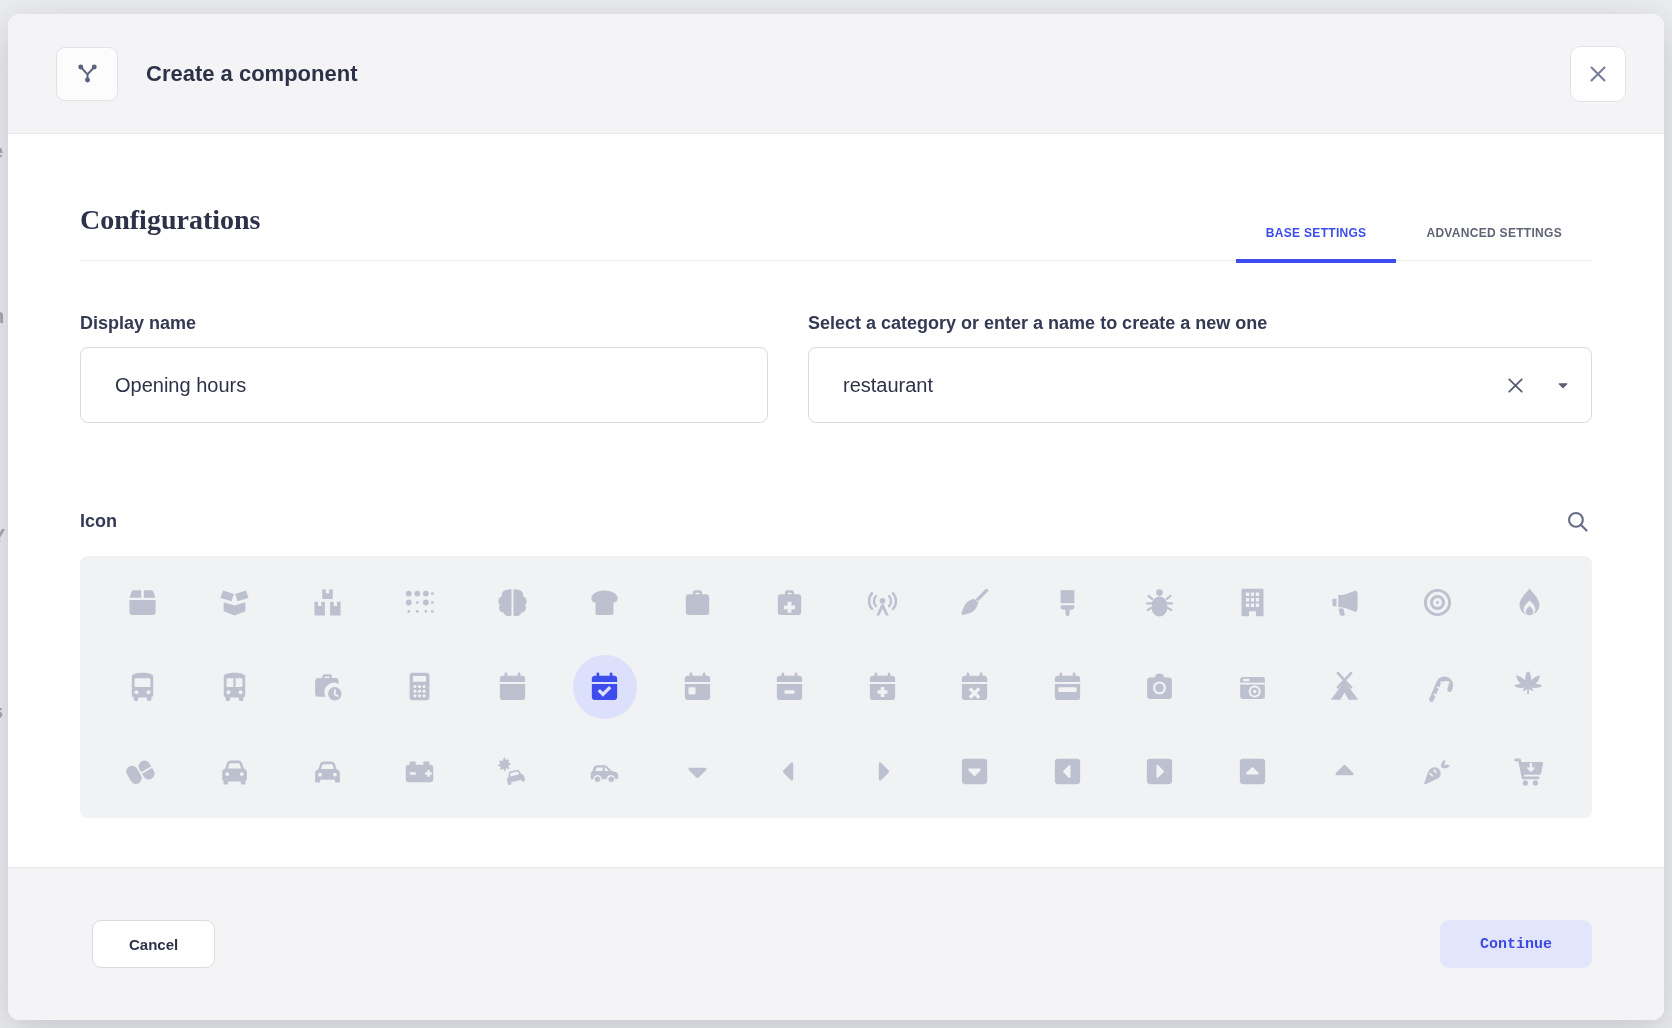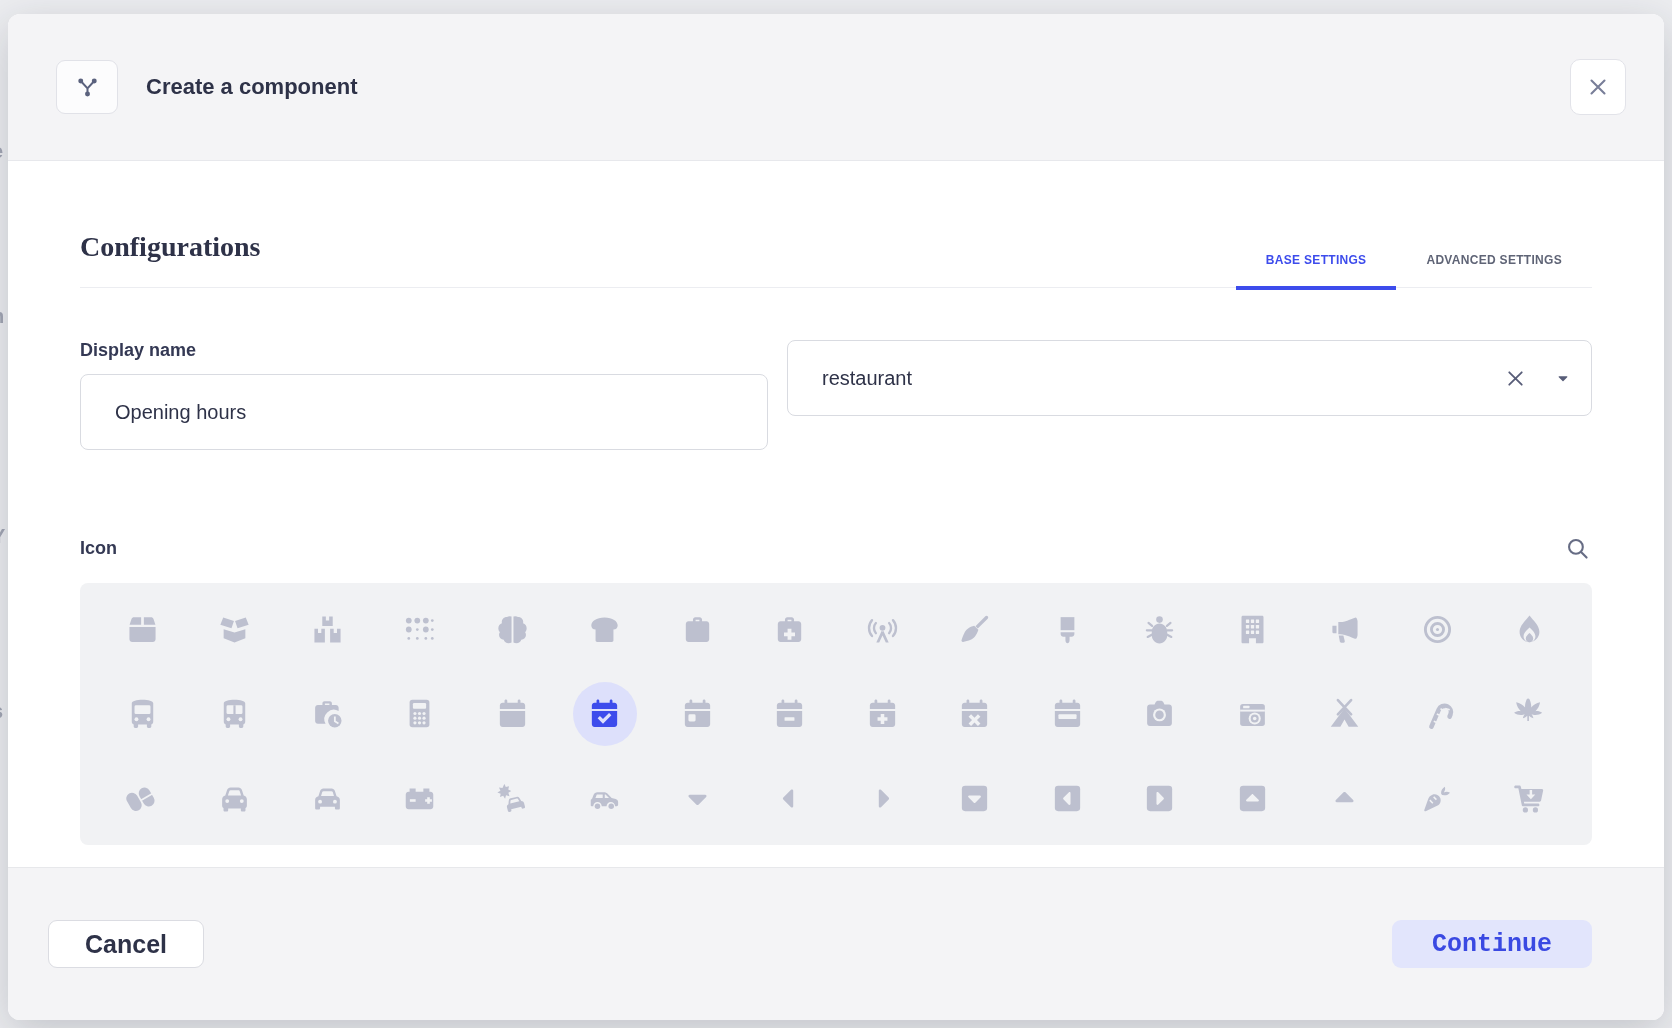--- a/index.html
+++ b/index.html
@@ -17,39 +17,39 @@
   html,body{margin:0;padding:0;}
   body{background:#ECEDF0;font-family:"Liberation Sans",sans-serif;color:var(--ink);}
   .stage{position:relative;width:1672px;height:1028px;overflow:hidden;background:#ECEDF0;}
   .frag{position:absolute;left:-8px;font-weight:700;font-size:20px;color:#A2A6B4;z-index:0;}
 
   .modal{position:absolute;left:8px;top:14px;width:1656px;height:1006px;background:#fff;
     border-radius:12px;box-shadow:0 12px 44px rgba(30,33,48,.20);display:flex;flex-direction:column;
     overflow:hidden;z-index:1;}
 
   
-  .modal-header{height:147px;flex:0 0 auto;background:var(--chrome);border-bottom:1px solid #E7E8EC;
+  .modal-header{height:120px;flex:0 0 auto;background:var(--chrome);border-bottom:1px solid #E7E8EC;
     display:flex;align-items:center;padding:0 38px 0 48px;}
   .header-icon-box{width:62px;height:54px;background:#FCFCFD;border:1px solid #E1E2E8;border-radius:9px;
     display:flex;align-items:center;justify-content:center;color:#5B627E;flex:0 0 auto;}
   .modal-title{font-size:22px;font-weight:700;color:var(--ink);margin-left:28px;}
   .close-btn{margin-left:auto;width:56px;height:56px;background:#fff;border:1px solid #E2E3E9;border-radius:10px;
     display:flex;align-items:center;justify-content:center;color:#787E98;cursor:pointer;padding:0;}
 
   
   .modal-body{flex:1 1 auto;background:#fff;padding:0 72px;overflow:hidden;}
   .config-row{margin-top:70px;display:flex;justify-content:space-between;align-items:flex-end;
     border-bottom:1px solid #ECEDF1;}
   .config-heading{font-size:28px;font-weight:700;color:var(--ink);margin:0 0 24px 0;font-family:Liberation Serif, serif;}
   .tabs{display:flex;}
   .tab{font-size:12px;font-weight:700;letter-spacing:.3px;color:var(--muted);padding:0 30px 19px;
     border-bottom:4px solid transparent;margin-bottom:-2.5px;cursor:pointer;white-space:nowrap;}
   .tab.active{color:var(--accent);border-bottom-color:var(--accent);}
 
-  .fields{display:flex;gap:19px;margin-top:52px;}
+  .fields{display:flex;gap:40px;margin-top:52px;}
   .field-left{width:688px;flex:0 0 auto;}
   .field-right{flex:1 1 auto;}
   .field-label{display:block;font-size:18px;font-weight:700;color:var(--label);margin-bottom:13px;}
   .input-wrap{height:76px;border:1px solid var(--border);border-radius:8px;background:#fff;
     display:flex;align-items:center;padding:0 16px 0 32px;}
   .input-wrap input{border:none;outline:none;flex:1 1 auto;font-size:20px;color:var(--ink);
     font-family:"Liberation Sans",sans-serif;background:transparent;min-width:0;}
   .select-controls{margin-left:auto;display:flex;align-items:center;gap:20px;flex:0 0 auto;color:#585D78;}
   .ctl{background:none;border:none;padding:4px;display:flex;align-items:center;color:#585D78;cursor:pointer;}
 
@@ -60,22 +60,22 @@
     display:grid;grid-template-columns:repeat(16,1fr);grid-template-rows:repeat(3,1fr);
     padding:4px 16px;}
   .icon-cell{display:flex;align-items:center;justify-content:center;color:var(--icon-gray);cursor:pointer;}
   .icon-cell .wrap{width:64px;height:64px;border-radius:50%;display:flex;align-items:center;justify-content:center;}
   .icon-cell.selected{color:var(--accent);}
   .icon-cell.selected .wrap{background:var(--accent-soft);}
 
   
   .modal-footer{height:153px;flex:0 0 auto;background:var(--chrome);border-top:1px solid #E7E8EB;
     display:flex;align-items:center;justify-content:space-between;padding:0 72px 0 40px;}
-  .btn{height:48px;border-radius:9px;font-family:"Liberation Sans",sans-serif;font-size:25px;font-weight:700;
-    cursor:pointer;}
+  .btn{height:48px;border-radius:9px;font-family:"Liberation Sans",sans-serif;font-size:15px;font-weight:700;
+    cursor:pointer;margin-left:44px;}
   .btn-cancel{background:#fff;border:1px solid #DBDCE2;color:var(--ink);padding:0 36px;}
   .btn-continue{background:#E2E5FC;border:none;color:#3A49E2;padding:8px 40px;font-family:Liberation Mono, monospace;}
 </style>
 </head>
 <body>
 
 <div class="stage">
   <div id="fragments">
       <span class="frag" style="top: 140px;">e</span>
       <span class="frag" style="top: 305px;">n</span>
@@ -117,20 +117,21 @@
       </div>
 
       <div class="fields">
         <div class="field-left">
           <label class="field-label">Display name</label>
           <div class="input-wrap">
             <input type="text" value="Opening hours" style="">
           </div>
         </div>
         <div class="field-right">
+          <label class="field-label">Select a category or enter a name to create a new one</label>
           <div class="input-wrap">
             <input type="text" value="restaurant" style="">
             <div class="select-controls">
               <button class="ctl" title="">
                 <svg viewBox="0 0 24 24" width="23" height="23" fill="none" stroke="currentColor" stroke-width="1.9" stroke-linecap="round">
                     <path d="M5.5 5.5 18.5 18.5M18.5 5.5 5.5 18.5"></path>
                   </svg>
               </button>
               <button class="ctl" title="">
                 <svg viewBox="0 0 24 24" width="16" height="16" fill="currentColor">

